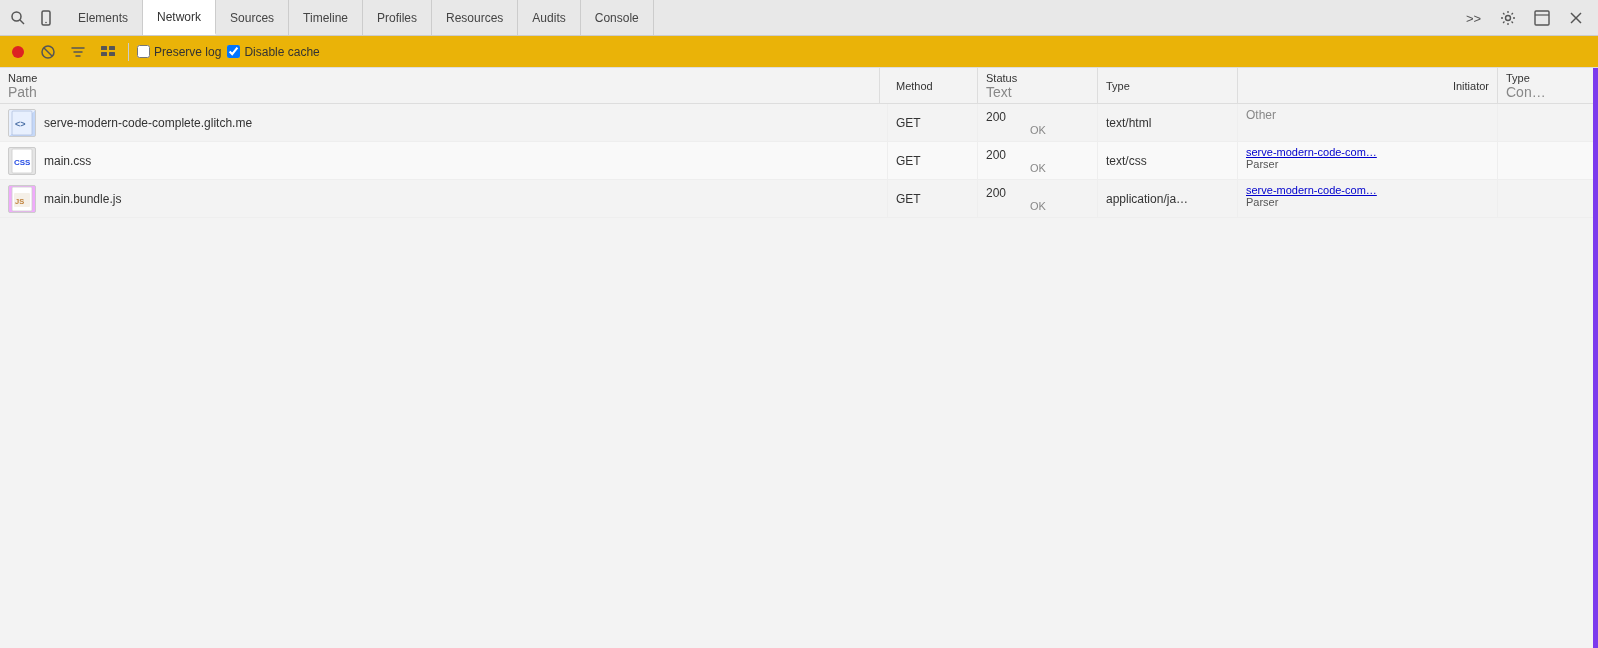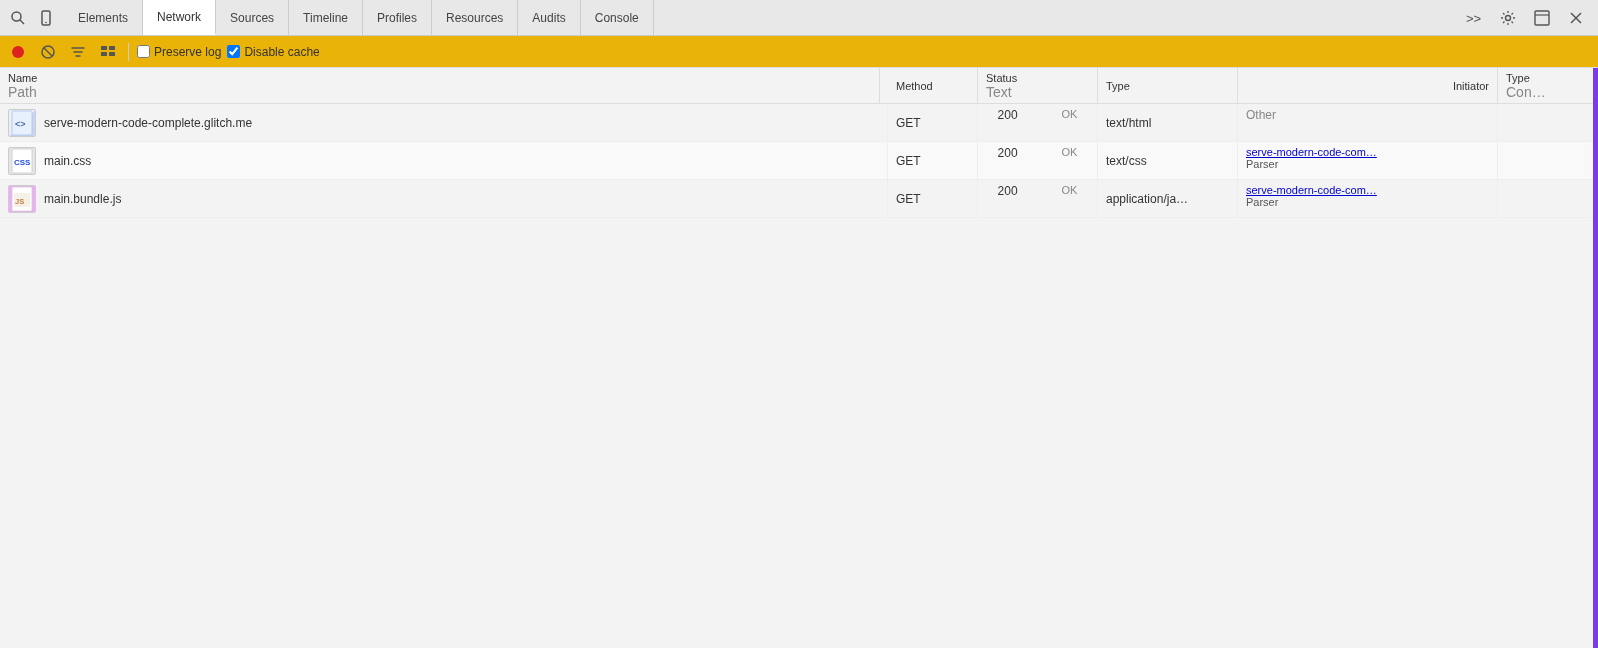--- a/index.html
+++ b/index.html
@@ -162,21 +162,21 @@
       display: flex;
       align-items: center;
       padding: 4px 8px;
       border-right: 1px solid #eee;
       font-size: 12px;
       overflow: hidden;
       flex-shrink: 0;
     }
     .td-name { flex: 1; min-width: 200px; gap: 8px; }
     .td-method { width: 90px; }
-    .td-status { width: 120px; align-items: flex-start; justify-content: center; }
+    .td-status { width: 120px; flex-direction: column; align-items: flex-start; justify-content: center; }
     .td-type { width: 140px; }
     .td-initiator { width: 260px; flex-direction: column; align-items: flex-start; }
     .td-size { width: 100px; flex-direction: column; align-items: flex-start; justify-content: center; }
 
     .td-status .status-code { font-weight: normal; }
     .td-status .status-text { color: #888; font-size: 11px; margin-left: 44px; }
     .td-initiator .init-link { color: #00c; text-decoration: underline; font-size: 11px; white-space: nowrap; overflow: hidden; text-overflow: ellipsis; max-width: 240px; }
     .td-initiator .init-sub { color: #555; font-size: 11px; }
 
     

